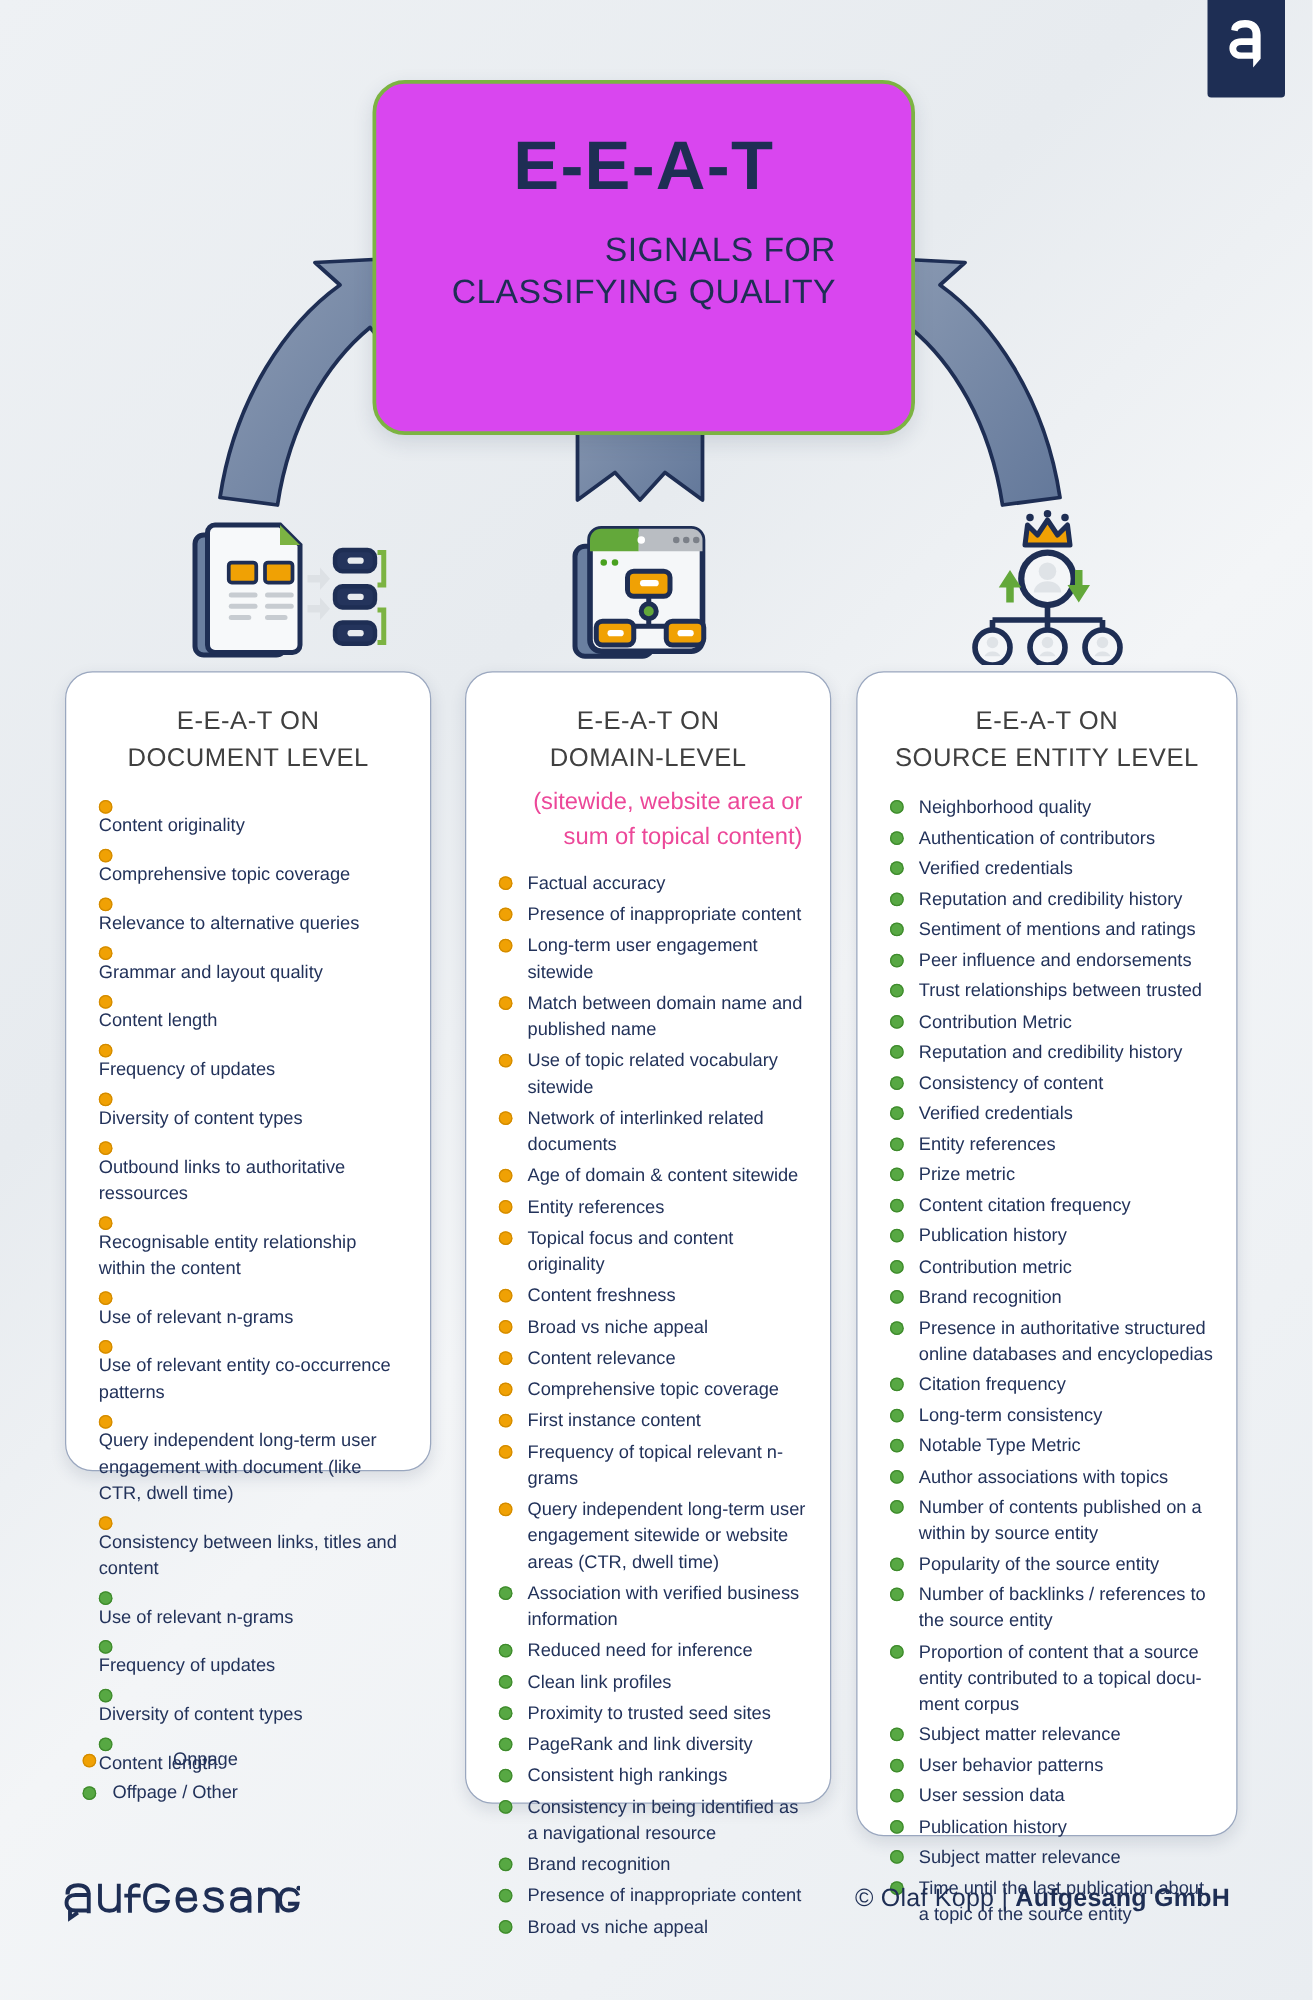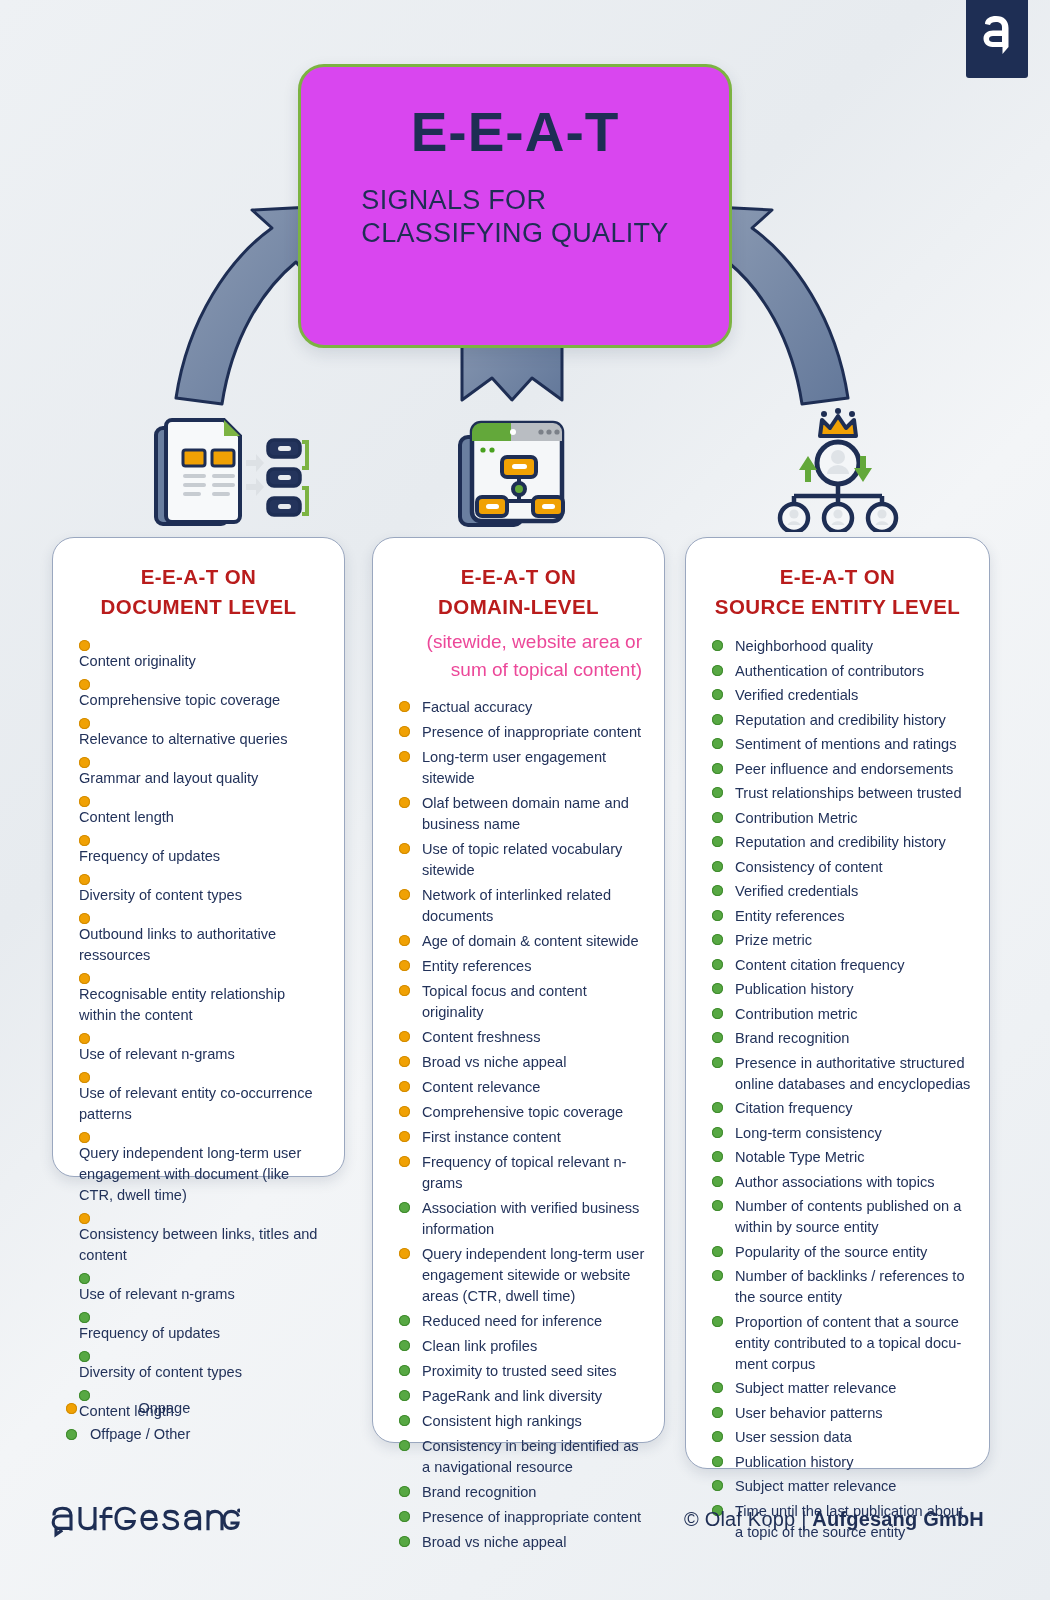--- a/index.html
+++ b/index.html
@@ -32,21 +32,21 @@
     box-shadow:0 6px 16px rgba(40,55,85,.13);
     z-index:4;
     display:flex; flex-direction:column;
     align-items:center; justify-content:flex-start;
   }
   .hero-title {
     font-size:55px; font-weight:bold; letter-spacing:1px;
     color:#1e2e54; margin-top:38px; line-height:1;
   }
   .hero-sub {
-    font-size:27px; color:#1e2e54; text-align:left;
+    font-size:27px; color:#1e2e54; text-align:right;
     line-height:1.22; margin-top:24px; letter-spacing:.3px;
     font-weight:400;
   }
 
   
   .arrows { position:absolute; left:0; top:0; width:1050px; height:560px; z-index:2; }
 
   
   .icon-wrap { position:absolute; z-index:3; }
   #icon-doc   { left:150px; top:412px; }
@@ -66,22 +66,22 @@
   }
   #card-document { left:52px;  top:537px;  width:293px; height:640px; }
   #card-domain   { left:372px; top:537px;  width:293px; height:906px; }
   #card-entity   { left:685px; top:537px;  width:305px; height:932px; }
 
   .card-head {
     text-align:center;
     font-size:20.5px;
     line-height:1.47;
     letter-spacing:.4px;
-    color:#b91c1c;
-    font-weight:700;
+    color:#404040;
+    font-weight:400;
     margin:6px 0 0 0;
     padding:0 4px;
   }
   .card-subhead {
     text-align:right;
     font-size:19px;
     line-height:1.45;
     color:#ec4899;
     margin-top:6px;
     padding:0 6px;
@@ -349,21 +349,21 @@
       <li>
         <span class="dot onpage"></span>
         <span class="txt">Presence of inappropriate content</span>
       </li>
       <li>
         <span class="dot onpage"></span>
         <span class="txt">Long-term user engagement sitewide</span>
       </li>
       <li>
         <span class="dot onpage"></span>
-        <span class="txt">Olaf between domain name and business name</span>
+        <span class="txt">Match between domain name and published name</span>
       </li>
       <li>
         <span class="dot onpage"></span>
         <span class="txt">Use of topic related vocabulary sitewide</span>
       </li>
       <li>
         <span class="dot onpage"></span>
         <span class="txt">Network of interlinked related documents</span>
       </li>
       <li>
@@ -396,26 +396,26 @@
       </li>
       <li>
         <span class="dot onpage"></span>
         <span class="txt">First instance content</span>
       </li>
       <li>
         <span class="dot onpage"></span>
         <span class="txt">Frequency of topical relevant n-grams</span>
       </li>
       <li>
+        <span class="dot onpage"></span>
+        <span class="txt">Query independent long-term user engagement sitewide or website areas (CTR, dwell time)</span>
+      </li>
+      <li>
         <span class="dot offpage"></span>
         <span class="txt">Association with verified business information</span>
-      </li>
-      <li>
-        <span class="dot onpage"></span>
-        <span class="txt">Query independent long-term user engagement sitewide or website areas (CTR, dwell time)</span>
       </li>
       <li>
         <span class="dot offpage"></span>
         <span class="txt">Reduced need for inference</span>
       </li>
       <li>
         <span class="dot offpage"></span>
         <span class="txt">Clean link profiles</span>
       </li>
       <li>

